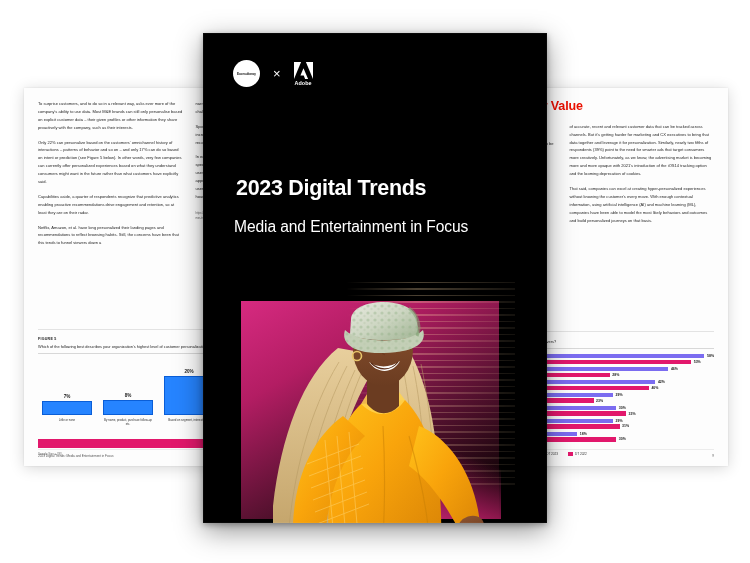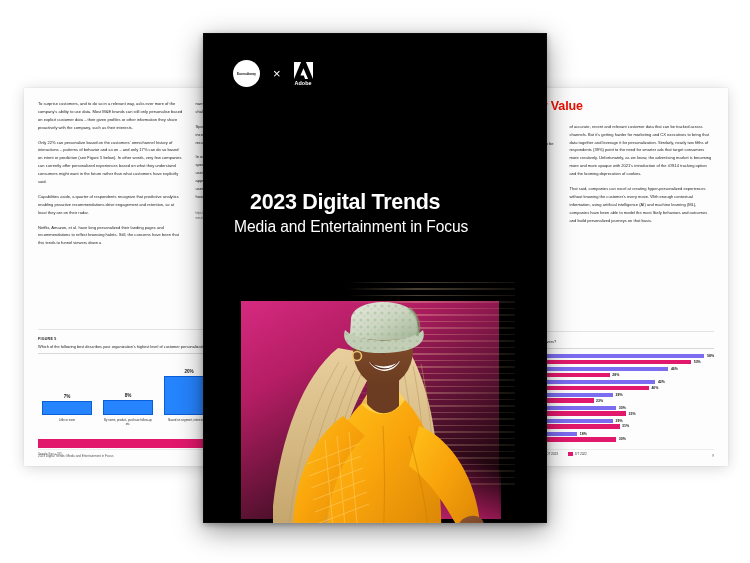--- a/index.html
+++ b/index.html
@@ -256,21 +256,21 @@
 
   .cover-title {
     position: absolute;
     left: 31px;
     top: 142px;
     color: #ffffff;
     font-size: 21.5px;
     font-weight: bold;
     letter-spacing: -0.3px;
     line-height: 1.1;
-    margin: 16px;
+    margin: 2px;
   }
   .cover-sub {
     position: absolute;
     left: 31px;
     top: 185px;
     color: #ffffff;
     font-size: 15.6px;
     font-weight: normal;
     letter-spacing: -0.1px;
     line-height: 1.2;

